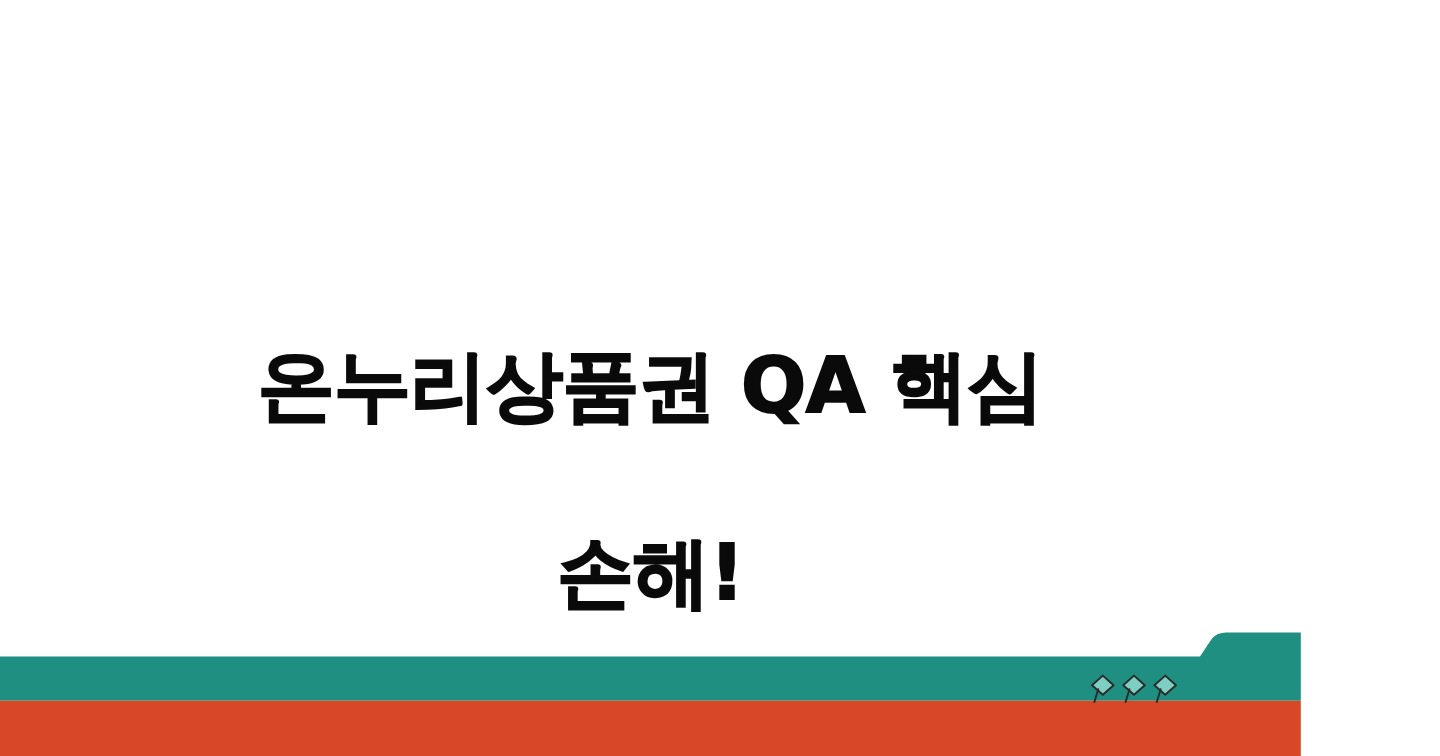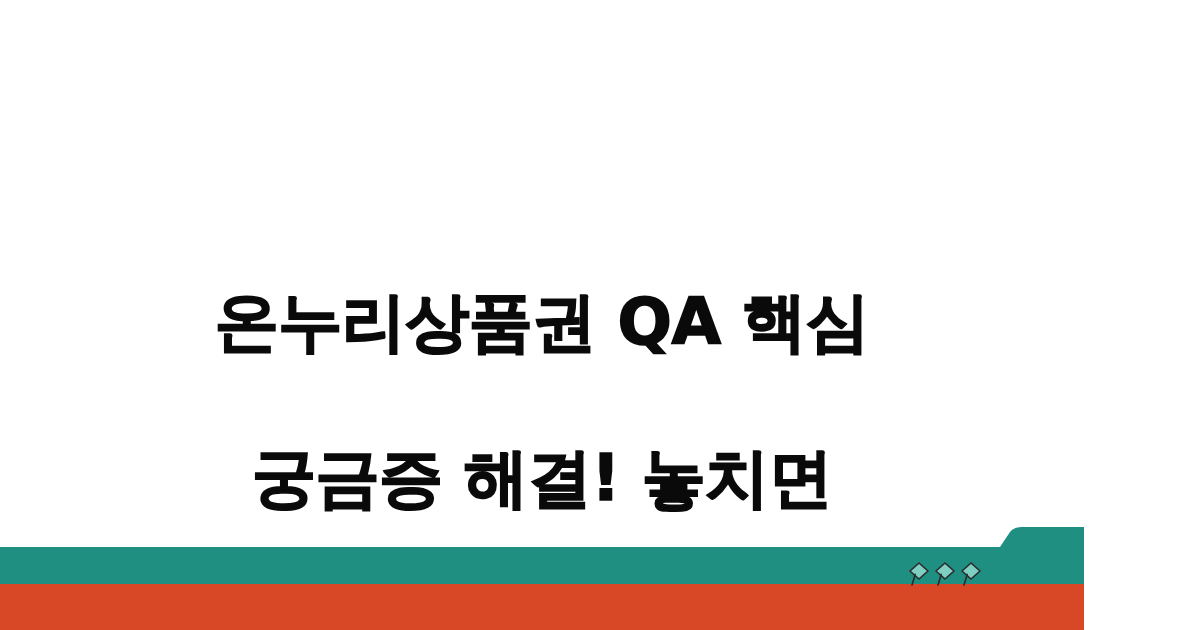--- a/index.html
+++ b/index.html
@@ -55,21 +55,20 @@
   }
   .sparkle { width:22px; height:26px; display:block; }
 </style>
 </head>
 <body>
 
 <div id="canvas" style="background: rgb(255, 255, 255);">
 
   <div id="headline" style="color: rgb(10, 10, 10); -webkit-text-stroke: 1.6px rgb(10, 10, 10);">
     <span class="hl-line">온누리상품권 QA 핵심</span>
-    <span class="hl-line">궁금증 해결! 놓치면</span>
     <span class="hl-line">손해!</span>
   </div>
 
   <div id="bottom-deco">
     <svg viewBox="0 0 1200 110" preserveAspectRatio="none" aria-hidden="true">
 
       <path id="teal-path" d="M0,27 L1000,27 L1010,12 Q1014,7 1022,7 L1200,7 L1200,64 L0,64 Z" fill="#1e8f80"></path>
 
       <rect id="orange-path" x="0" y="64" width="1200" height="46" fill="#d94826"></rect>
     </svg>

